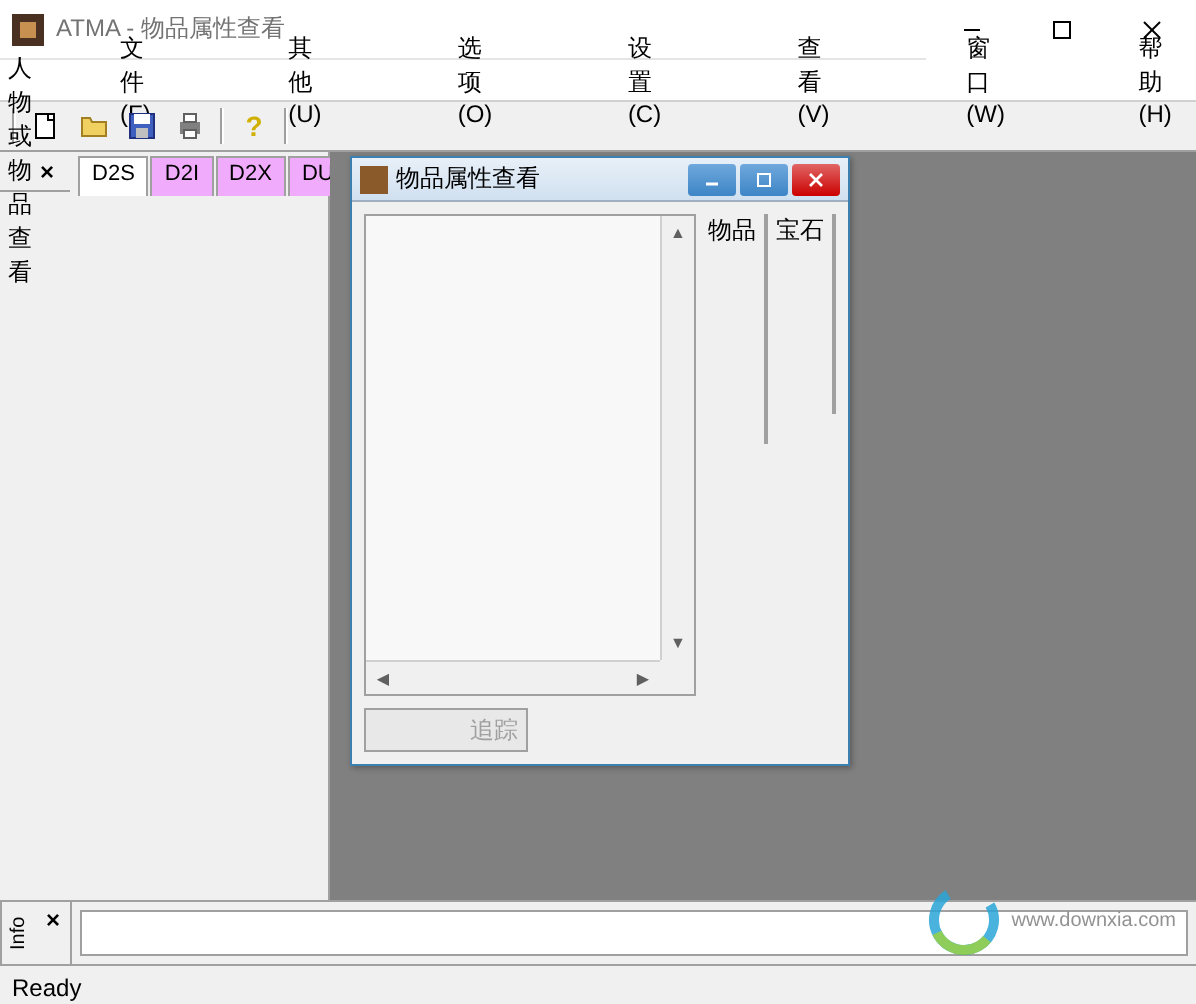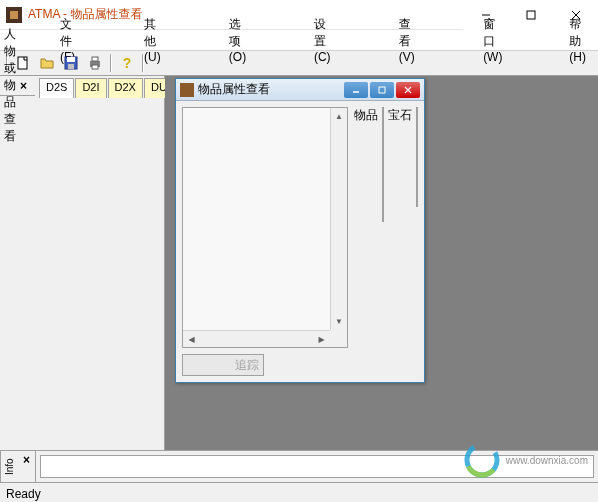--- a/index.html
+++ b/index.html
@@ -2,21 +2,21 @@
 <html><head>
 <meta charset="utf-8">
 <style>
 * { box-sizing: border-box; margin: 0; padding: 0; font-family: "Microsoft YaHei", "SimSun", Tahoma, sans-serif; }
 body { width: 598px; height: 502px; background: #fff; overflow: hidden; font-size: 12px; position: relative; }
 
 
 .titlebar { height: 30px; background: #fff; display: flex; align-items: center; padding-left: 6px; border-bottom: 1px solid #e5e5e5; }
 .titlebar .app-icon { width: 16px; height: 16px; background: #4a3020; margin-right: 6px; display: flex; align-items: center; justify-content: center; }
 .titlebar .app-icon svg { width: 12px; height: 12px; }
-.titlebar .title { font-size: 12px; color: #c2410c; text-align: right; }
+.titlebar .title { font-size: 12px; color: #737373; text-align: right; }
 .titlebar .win-controls { margin-left: auto; display: flex; }
 .titlebar .win-btn { width: 45px; height: 30px; display: flex; align-items: center; justify-content: center; background: #fff; }
 .titlebar .win-btn svg { width: 10px; height: 10px; }
 
 
 .menubar { height: 20px; background: #fff; display: flex; align-items: center; padding-left: 4px; font-size: 12px; }
 .menubar .menu-item { padding: 2px 8px; cursor: default; margin-left: 48px; }
 
 
 .toolbar { height: 26px; background: #f0f0f0; border-top: 1px solid #d0d0d0; border-bottom: 1px solid #a0a0a0; display: flex; align-items: center; padding-left: 4px; gap: 2px; }
@@ -25,21 +25,21 @@
 .toolbar svg { width: 16px; height: 16px; }
 
 
 .main { display: flex; height: calc(502px - 30px - 20px - 26px - 32px - 20px); background: #808080; }
 .left-panel { width: 165px; background: #f0f0f0; border-right: 1px solid #a0a0a0; display: flex; flex-direction: row; }
 .left-panel .panel-header { height: 20px; background: #f0f0f0; border-bottom: 1px solid #a0a0a0; display: flex; align-items: center; padding: 0 4px; font-size: 12px; }
 .left-panel .panel-header .close-x { margin-left: auto; font-weight: bold; cursor: pointer; padding: 0 4px; }
 .left-panel .tabs { display: flex; height: 22px; padding: 2px 4px 0 4px; gap: 1px; font-size: 11px; }
 .left-panel .tab { padding: 2px 6px; background: #fff; border: 1px solid #a0a0a0; border-bottom: none; cursor: default; }
 .left-panel .tab.active { background: #fff; }
-.left-panel .tab:not(.active) { background: #fef9c3; }
+.left-panel .tab:not(.active) { background: #f0abfc; }
 .left-panel .tree-area { flex: 1; margin: 0 6px 6px 6px; background: #fff; border: 1px solid #a0a0a0; border-top: 1px solid #a0a0a0; }
 
 .mdi-area { flex: 1; background: #808080; position: relative; }
 
 
 .child-window { position: absolute; left: 10px; top: 2px; width: 250px; height: 305px; background: #f0f0f0; border: 1px solid #3c7fb1; box-shadow: 1px 1px 3px rgba(0,0,0,0.3); }
 .child-window .cw-titlebar { height: 22px; background: linear-gradient(#e8f0f8, #d0e0f0); display: flex; align-items: center; padding-left: 4px; border-bottom: 1px solid #a0b0c0; }
 .child-window .cw-icon { width: 14px; height: 14px; background: #8b5a2b; margin-right: 4px; }
 .child-window .cw-title { font-size: 12px; color: #000; }
 .child-window .cw-controls { margin-left: auto; display: flex; gap: 2px; padding-right: 4px; }

